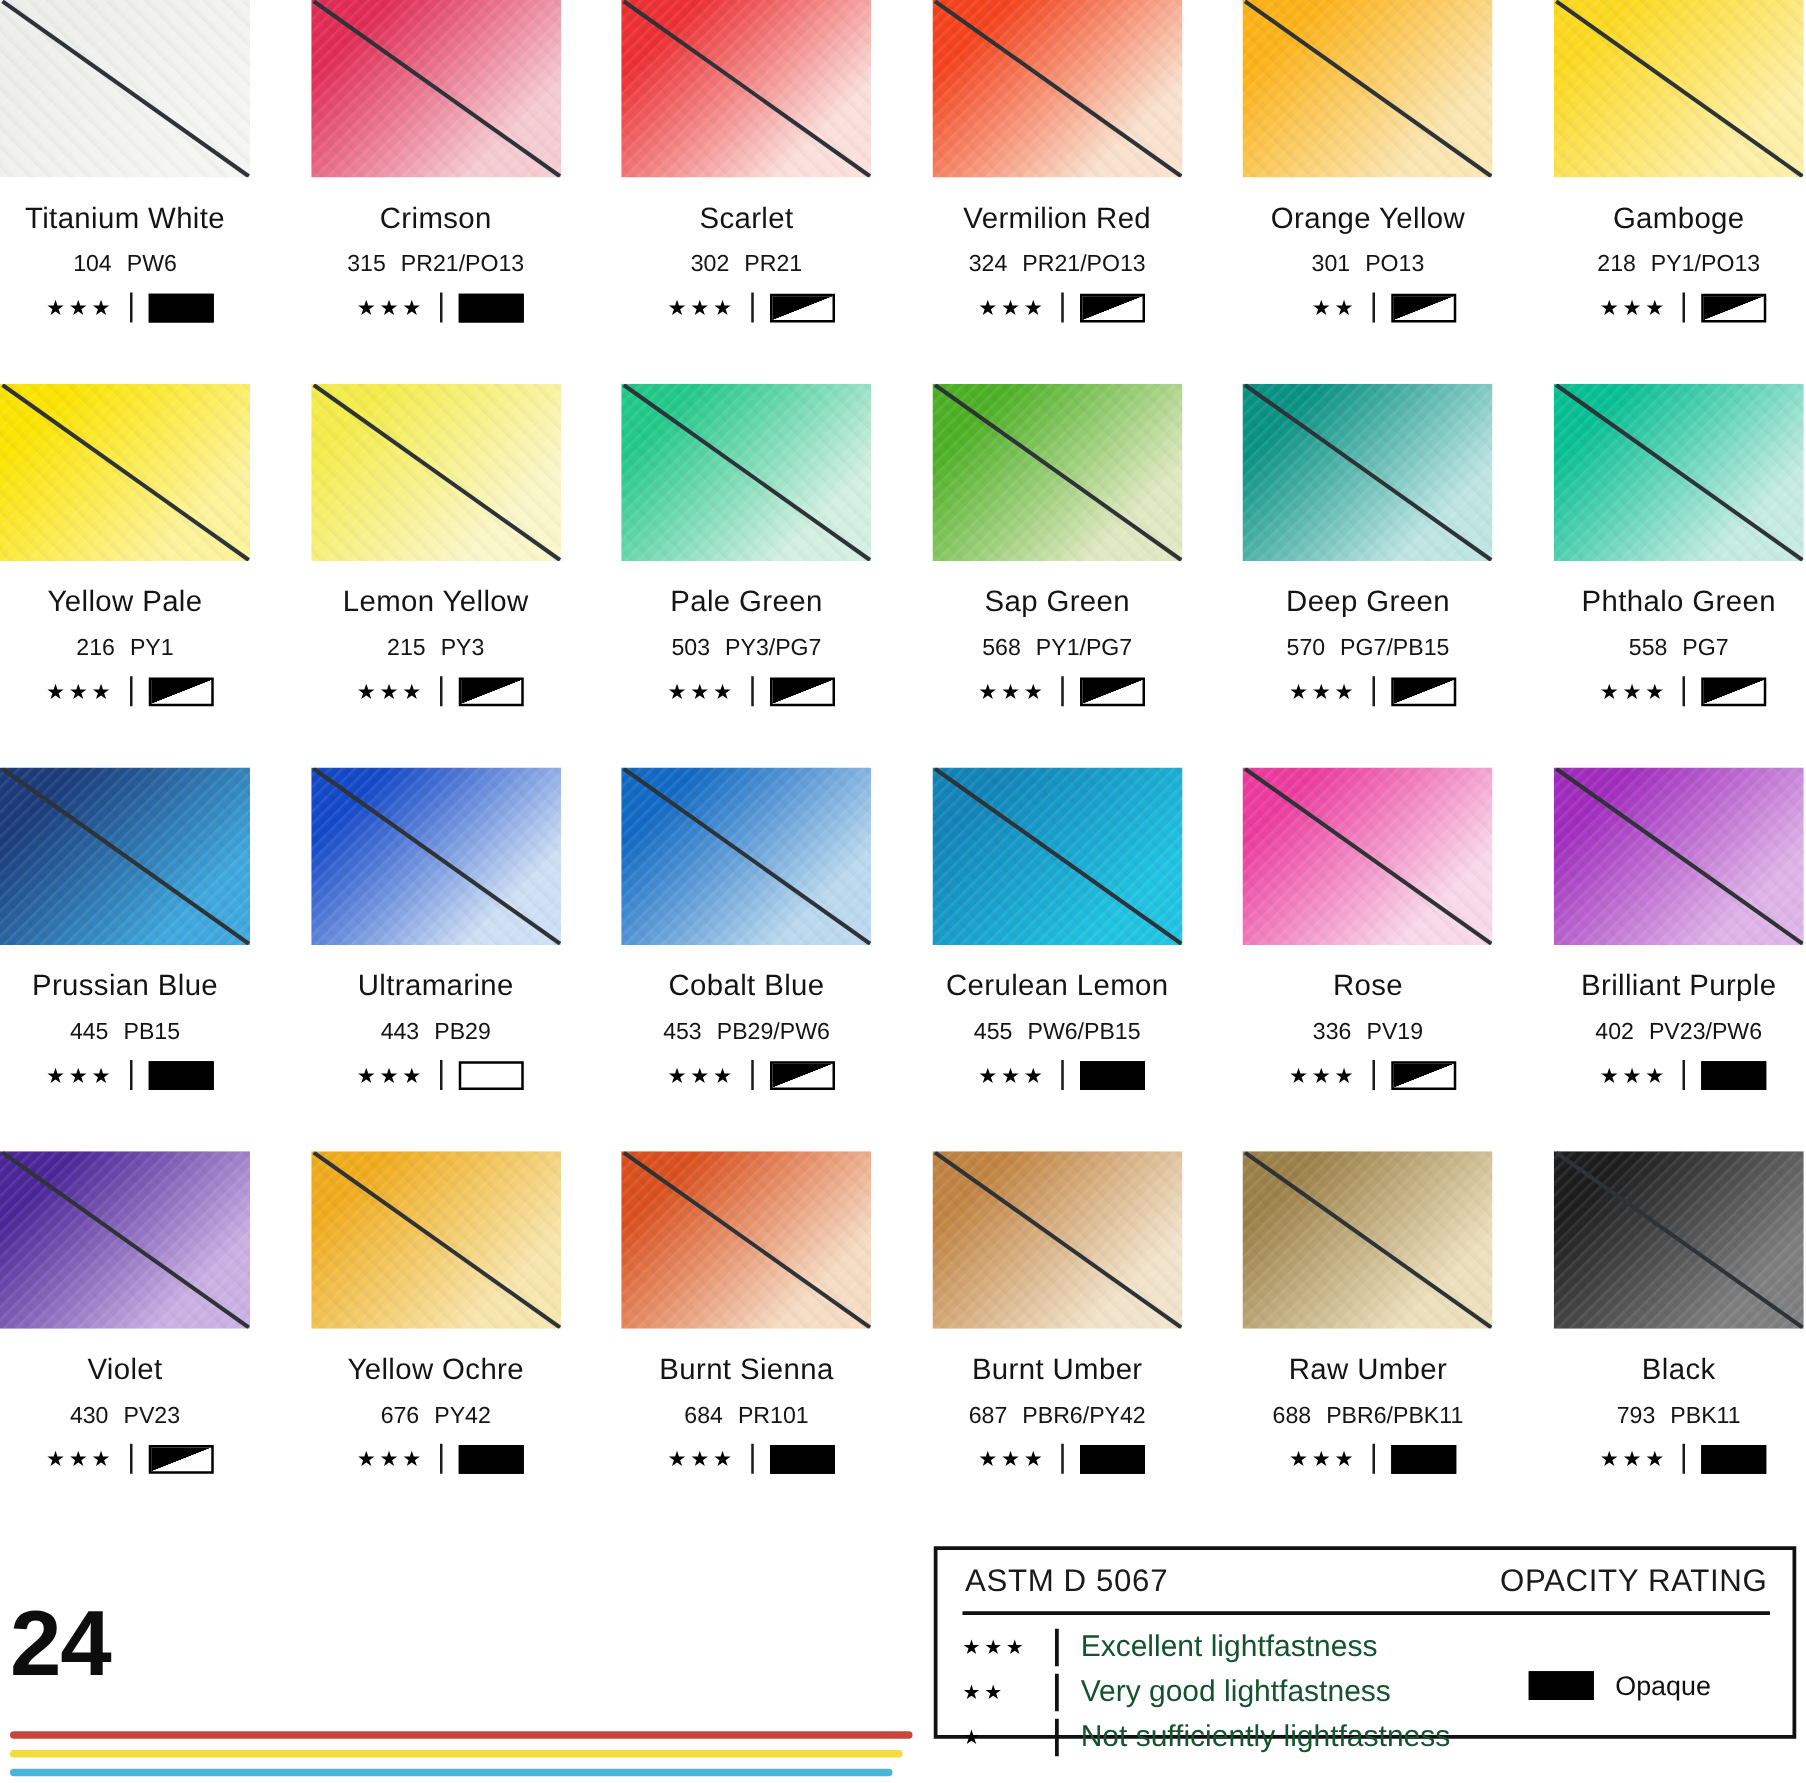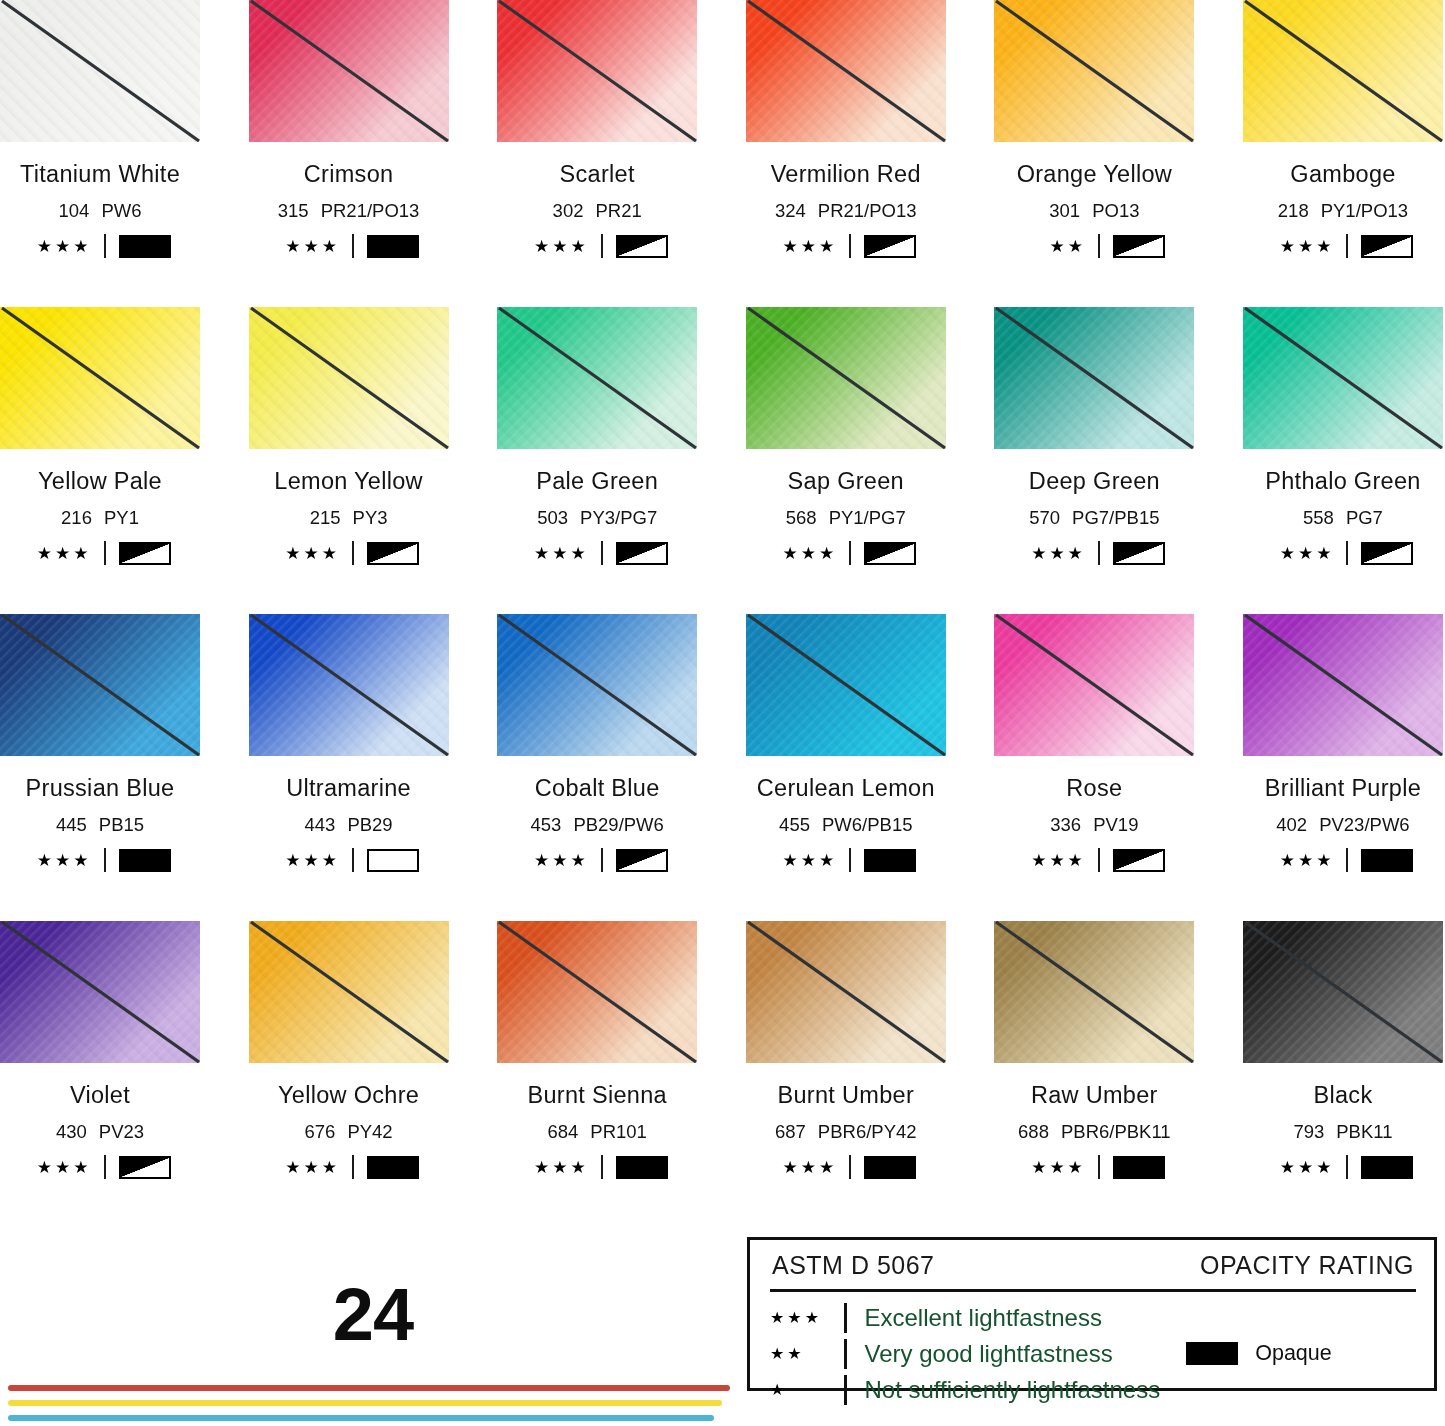--- a/index.html
+++ b/index.html
@@ -130,21 +130,20 @@
   .footer-left {
     position: absolute;
     left: 8px;
     top: 1282px;
     width: 730px;
   }
   .colors-headline {
     display: flex;
     align-items: center;
     gap: 29px;
-    flex-direction: column;
   }
   .colors-count {
     font-size: 74px;
     font-weight: 700;
     line-height: 0.9;
     letter-spacing: -1px;
     color: #0d0d0d;
   }
   .colors-word {
     font-size: 46px;
@@ -222,23 +221,23 @@
     margin: 0 16px 0 10px;
   }
   .legend-right {
     flex: 0 0 245px;
     display: flex;
     flex-direction: column;
     justify-content: space-around;
   }
   .lr-row {
     display: flex;
-    align-items: center;
     height: 34px;
     gap: 17px;
+    margin-left: 37px;
   }
   .lr-text {
     font-size: 21.5px;
     color: #111;
     white-space: nowrap;
   }
 </style>
 </head>
 <body>
 

